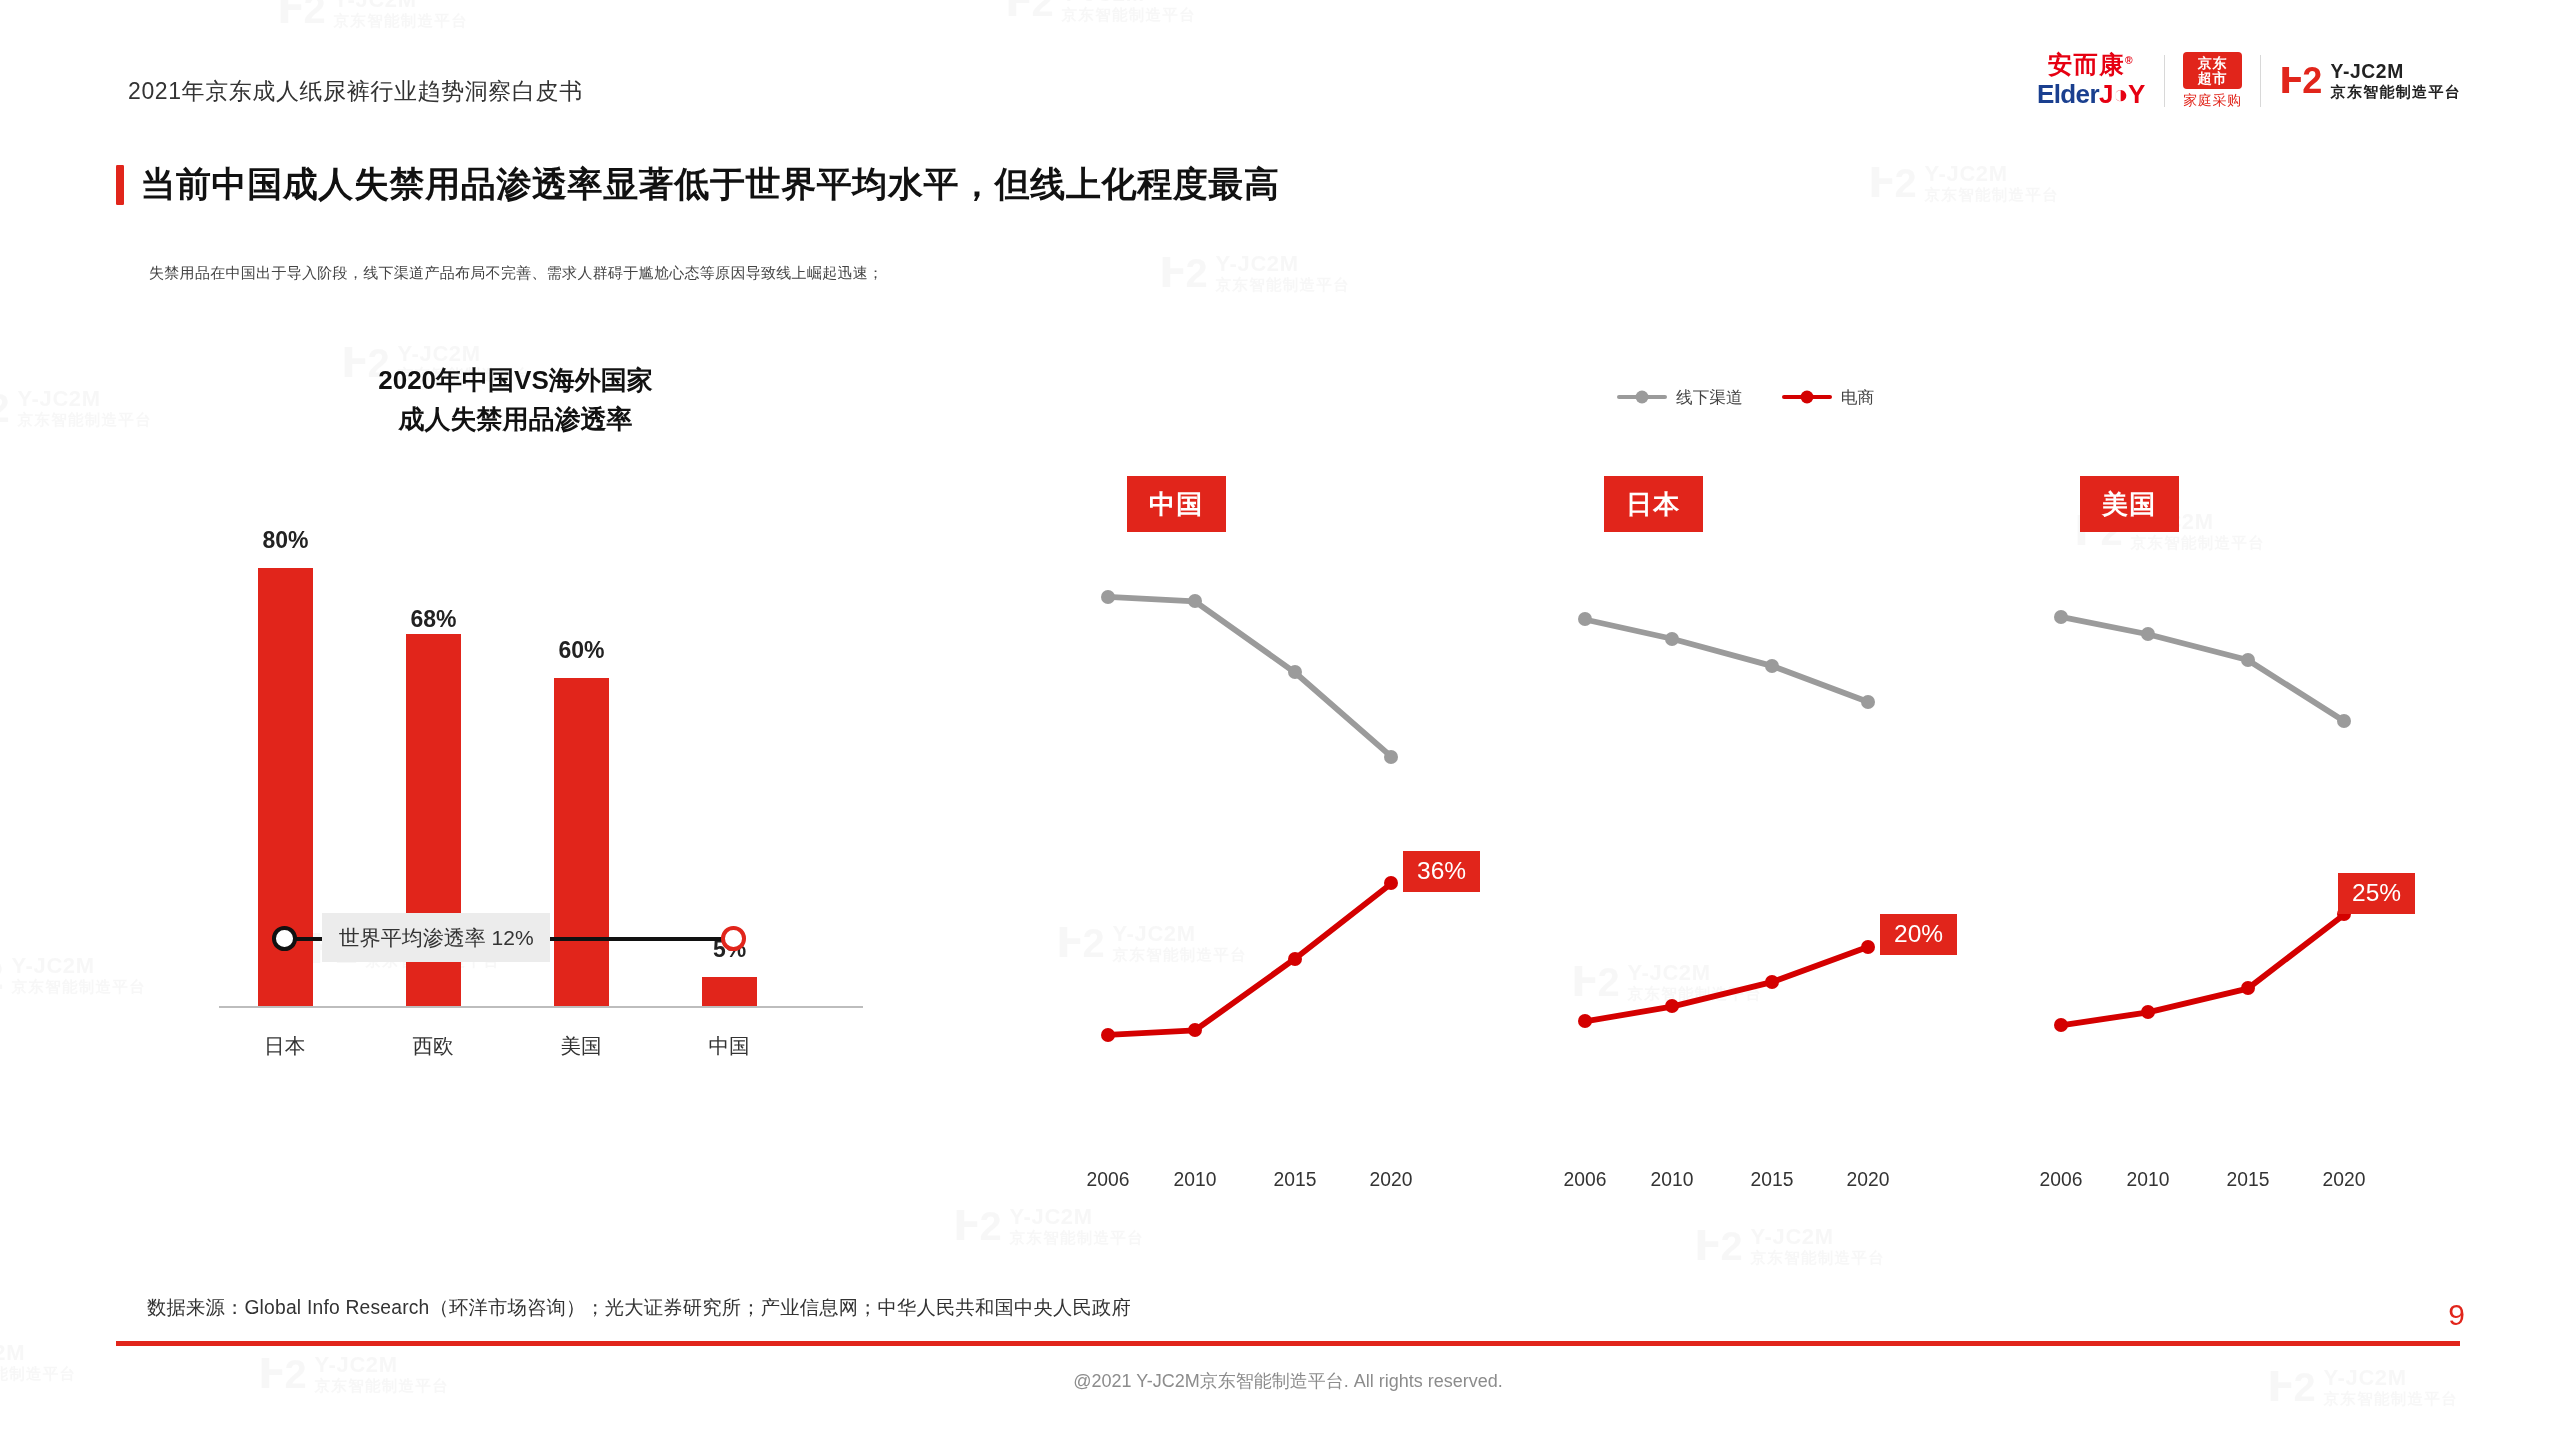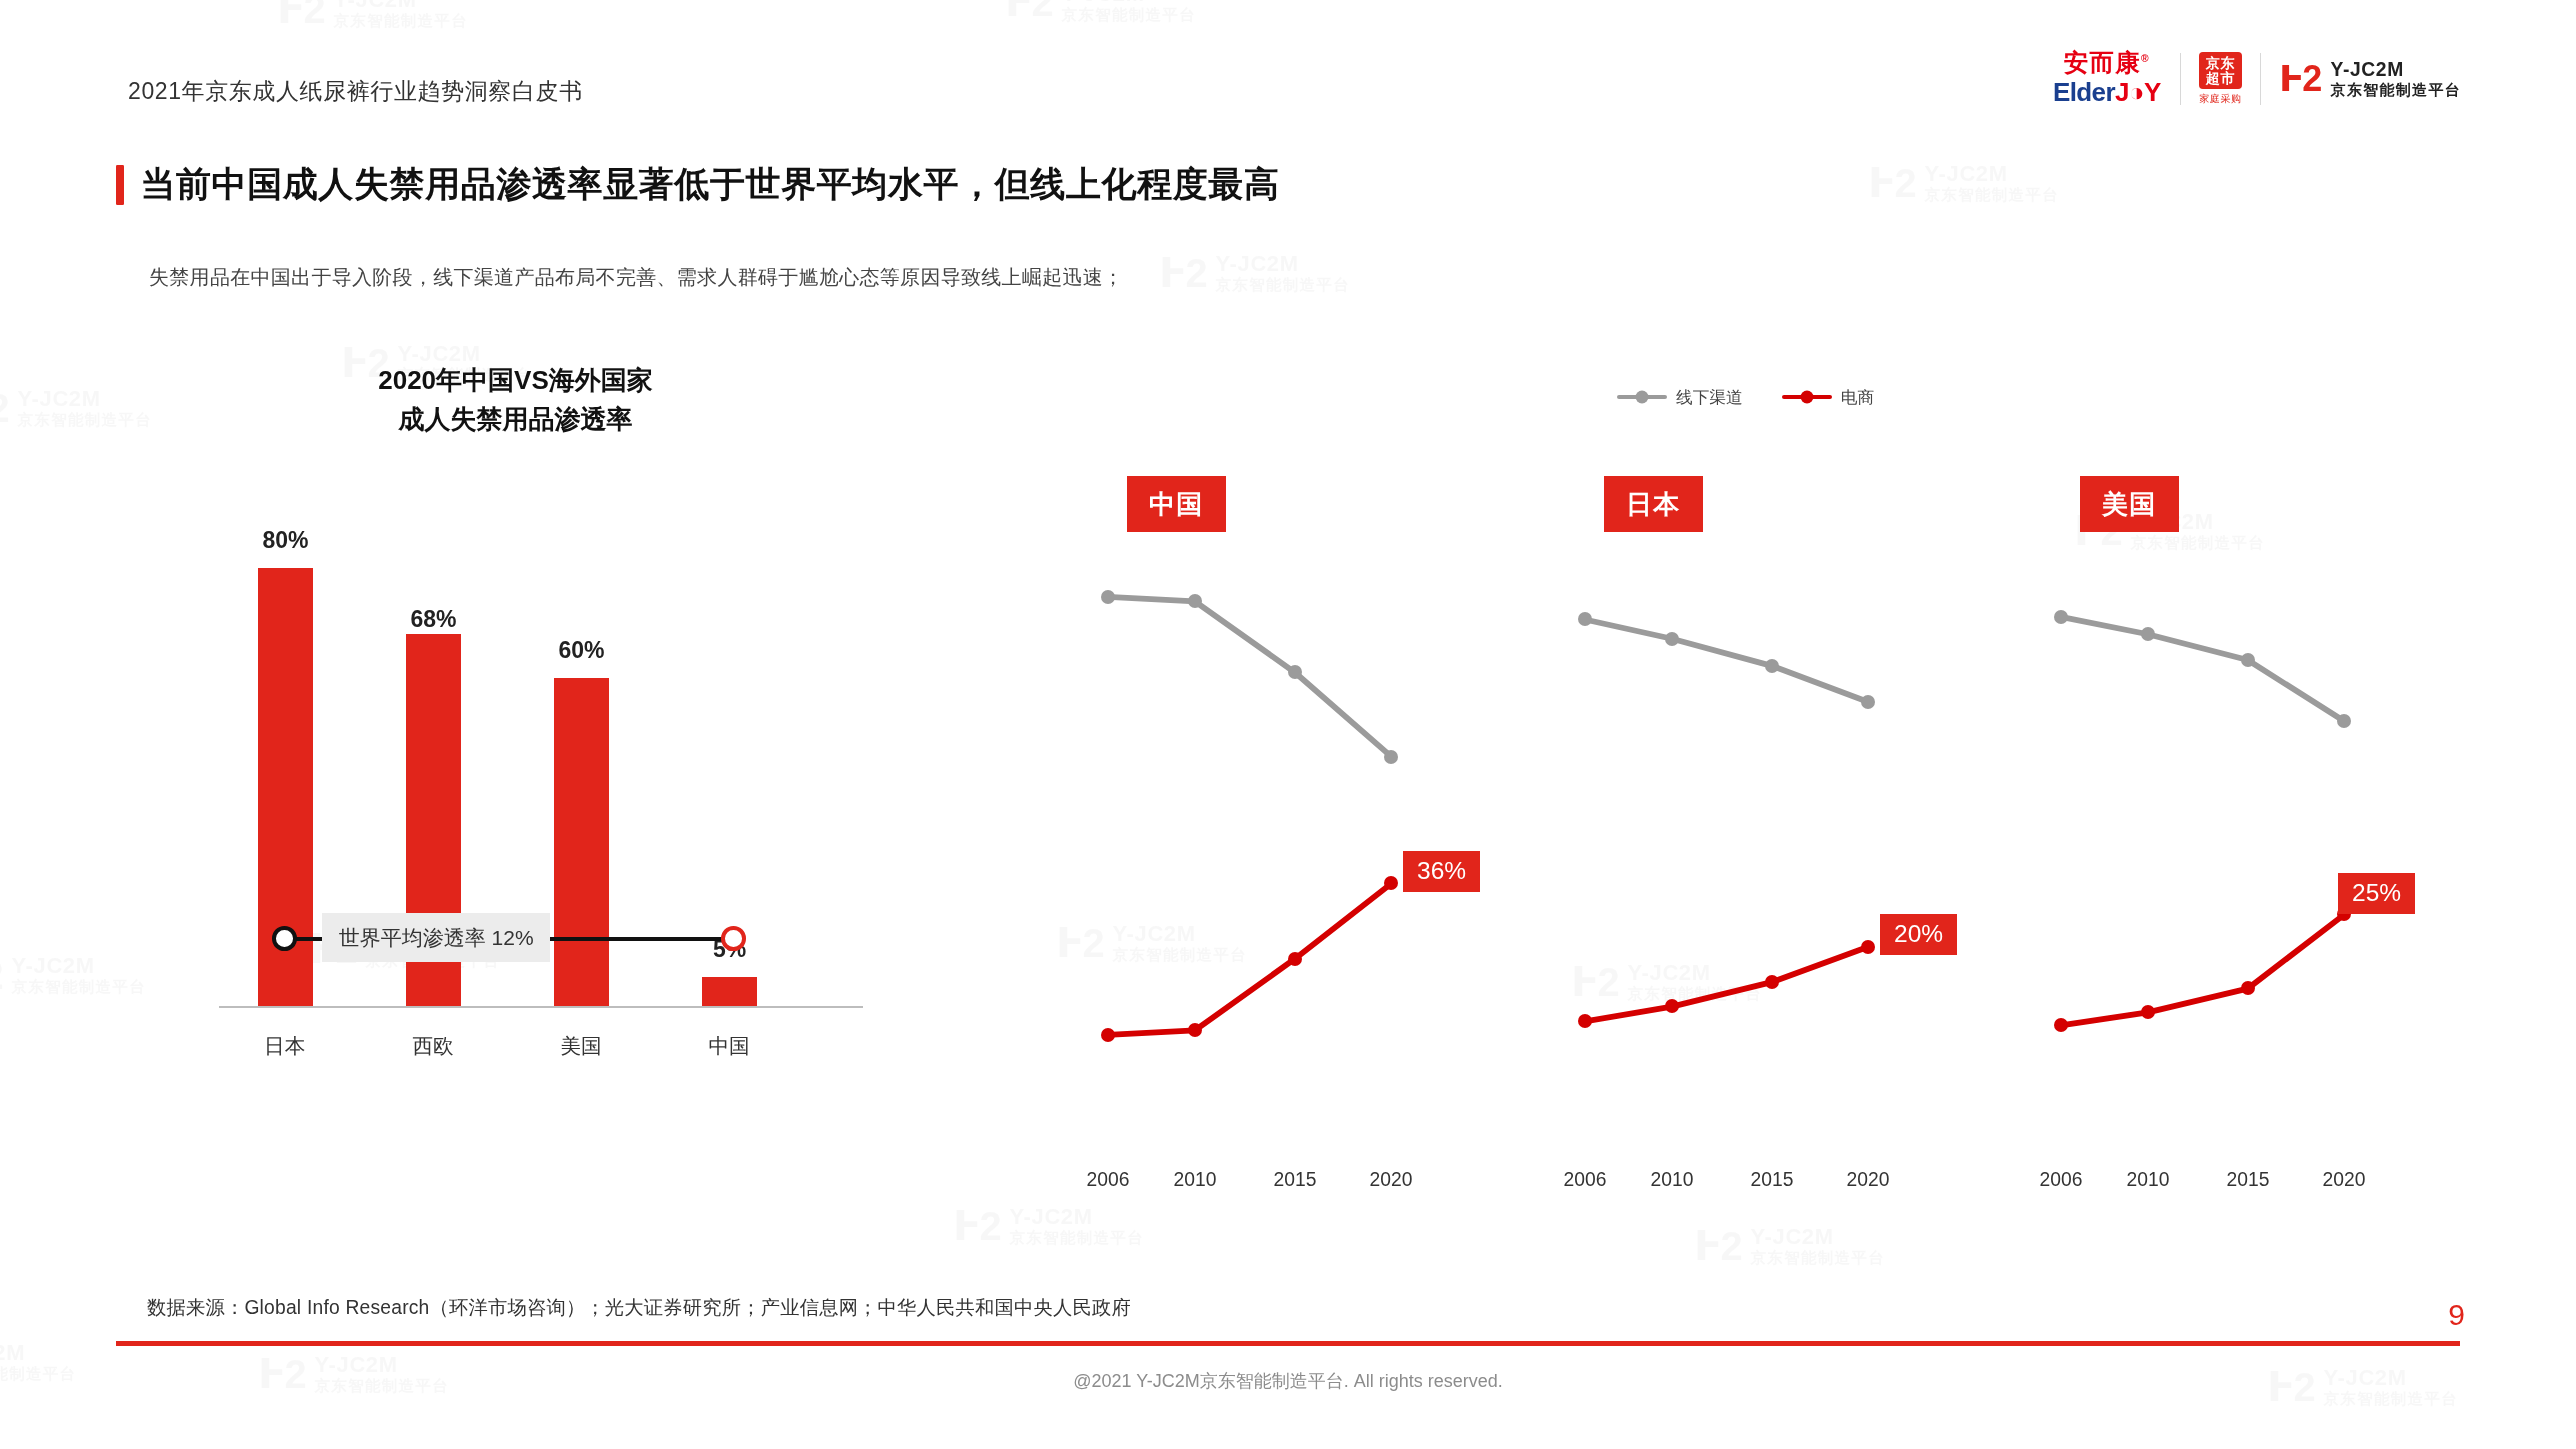--- a/index.html
+++ b/index.html
@@ -41,34 +41,34 @@
   .brand-elderjoy .en{font-size:26px;font-weight:700;color:#1a3f8f;letter-spacing:-0.6px;line-height:1.1;margin-top:2.6px;}
   .brand-elderjoy .en .o{color:#e60012;}
   .brand-sep{width:1.3px;height:52px;background:#d8d8d8;}
   .brand-jd{display:flex;align-items:center;justify-content:center;padding:6px 18px;}
   .jd-box{
     background:#e1251b;color:#fff;border-radius:3.9px;
     padding:3.9px 6.4px;text-align:center;line-height:1.05;
   }
   .jd-box .l1{font-size:14px;font-weight:700;letter-spacing:0.6px;}
   .jd-box .l2{font-size:14px;font-weight:700;letter-spacing:0.6px;}
-  .jd-sub{font-size:10px;color:#e1251b;margin-top:2.6px;letter-spacing:0.6px;text-align:center;}
+  .jd-sub{font-size:14px;color:#e1251b;margin-top:2.6px;letter-spacing:0.6px;text-align:center;}
   .brand-yjc{display:flex;align-items:center;gap:10.3px;padding-left:18px;}
   .yjc-mark{font-size:36px;font-weight:700;color:#e1251b;line-height:1;letter-spacing:-1.9px;}
   .yjc-txt{display:flex;flex-direction:column;line-height:1.2;}
   .yjc-t1{font-size:19.3px;font-weight:700;color:#222;letter-spacing:0.6px;}
   .yjc-t2{font-size:15px;font-weight:700;color:#222;letter-spacing:1.3px;}
 
   
   .title-row{position:absolute;left:116px;top:161px;display:flex;align-items:center;gap:16.7px;z-index:3;}
   .title-bar{width:7.7px;height:40px;background:#e1251b;border-radius:1.3px;}
   .slide-title{font-size:35px;font-weight:700;color:#111;letter-spacing:0.6px;}
   .subtitle{
     position:absolute;left:149px;top:264px;z-index:3;
-    font-size:20px;color:#444;letter-spacing:0.3px;
+    font-size:15px;color:#444;letter-spacing:0.3px;
   }
 
   
   .left-chart{position:absolute;left:97px;top:361px;width:837px;height:805px;z-index:2;}
   .chart-title{
     text-align:center;font-size:26px;font-weight:700;color:#111;line-height:1.5;
   }
   .bars-area{position:absolute;left:122px;top:145px;width:644px;height:573px;}
   .axis-line{position:absolute;left:0;right:0;bottom:71px;height:1.9px;background:#bdbdbd;}
   .bar-group{position:absolute;bottom:73px;display:flex;flex-direction:column;align-items:center;}

